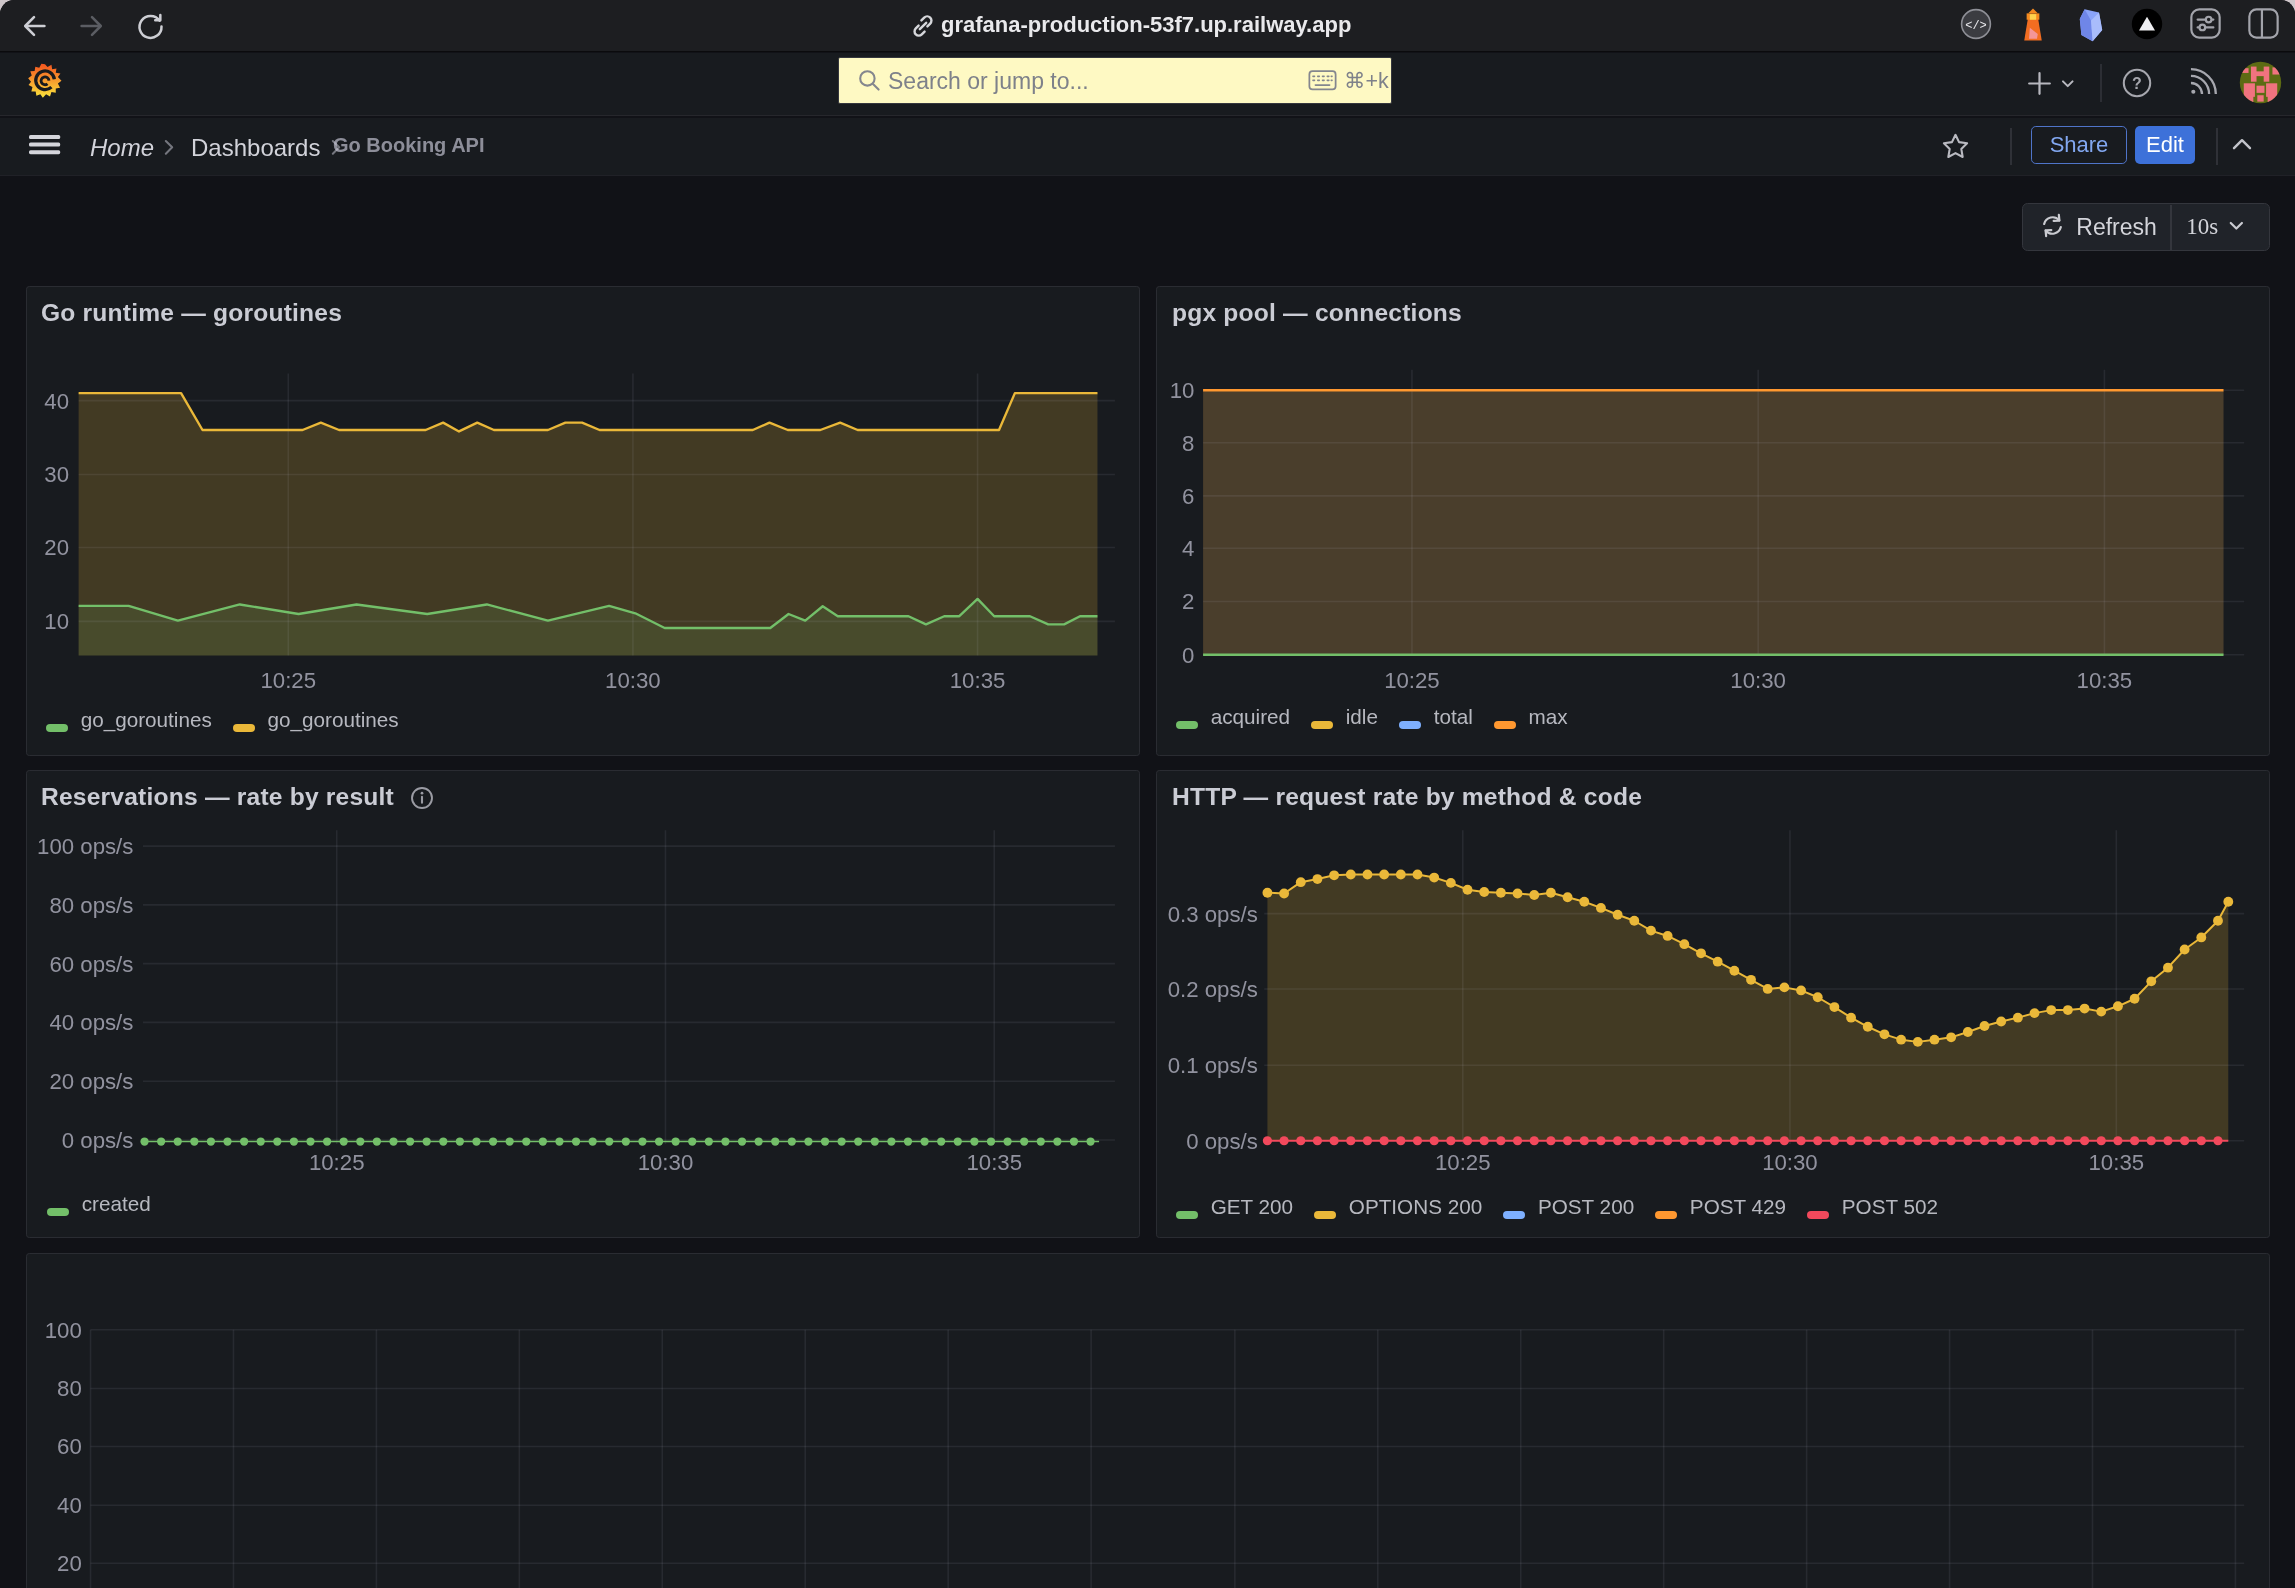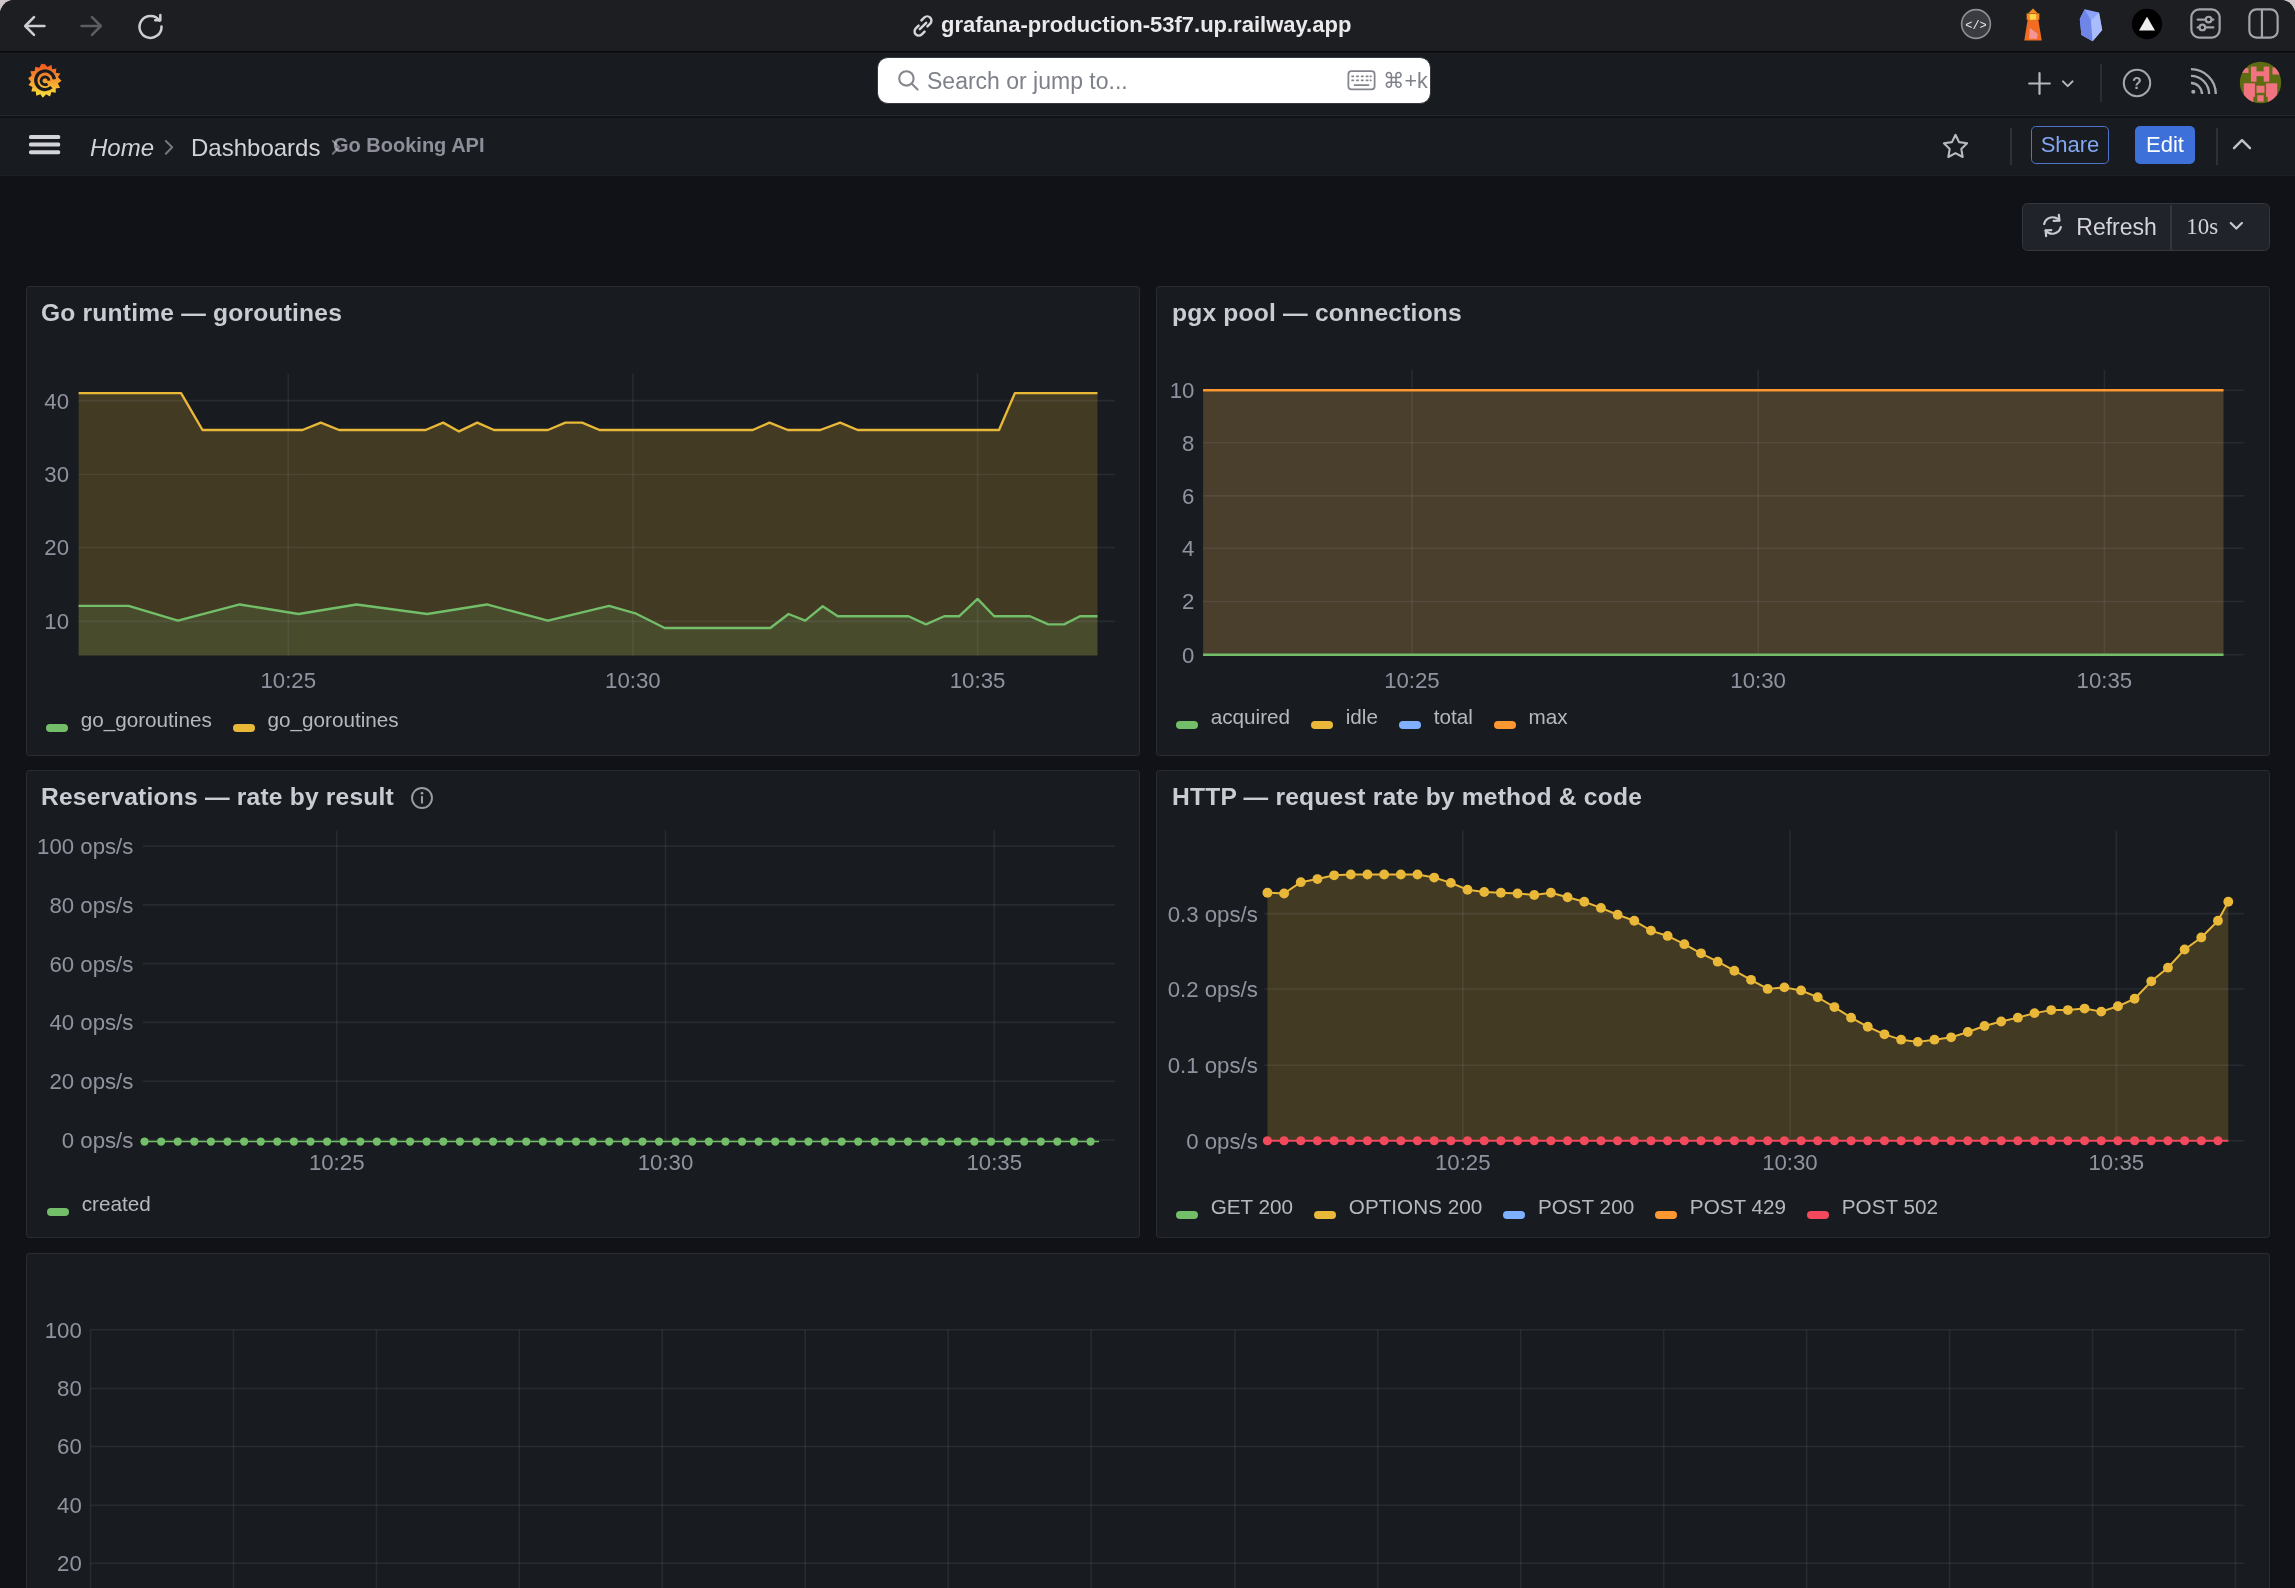--- a/index.html
+++ b/index.html
@@ -1,20 +1,20 @@
 <!DOCTYPE html>
 <html style="font-size:12.7px"><head><meta charset="utf-8"><style>
 * { margin:0; padding:0; box-sizing:border-box; }
 html,body { width:2295px; height:1589px; background:#cfc6ca; font-family:"Liberation Sans",sans-serif; overflow:hidden; }
 #win { position:absolute; inset:0; background:#111217; border-radius:14.3px 14.3px 0 0; overflow:hidden; }
 .abs { position:absolute; }
 #browserbar { position:absolute; left:0; top:0; width:2295px; height:52px; background:#1d1e21; border-bottom:1.6px solid #0b0b0d; }
 #navbar { position:absolute; left:0; top:53px; width:2295px; height:63px; background:#181b1f; border-bottom:1.6px solid #26272c; }
 #crumbbar { position:absolute; left:0; top:118px; width:2295px; height:58px; background:#181b1f; border-bottom:1.6px solid #202127; }
-#searchbox { position:absolute; left:877px; top:57px; width:554px; height:47px; background:#ffffff; border:1.6px solid #35373e; border-radius:11px; }
+#searchbox { position:absolute; left:838px; top:57px; width:554px; height:47px; background:#fef9c3; border:1.6px solid #35373e; border-radius:2px; }
 .panel { position:absolute; background:#181b1f; border:1.6px solid #2a2c32; border-radius:3.2px; }
 .ptitle { position:absolute; font-size:24.6px; font-weight:bold; color:rgba(218,219,228,0.92); letter-spacing:0.2px; }
 .btn { position:absolute; background:#202329; border:1.6px solid #34363d; border-radius:5.6px; display:flex; align-items:center; }
 .legtxt { font-size:20.7px; color:rgba(210,211,220,0.85); }
 .pill { display:inline-block; width:22px; height:8px; border-radius:4px; margin-right:12.7px; vertical-align:middle; }
 .legitem { display:inline-flex; align-items:flex-end; margin-right:17.5px; }
 </style></head><body>
 <div id="win">
 
 <div id="browserbar">
@@ -154,21 +154,21 @@
       </svg></div>
 <div class="abs" style="left:191px;top:134px;font-size:24px;color:#d2d3da;">Dashboards</div>
 <div class="abs" style="left:328px;top:137px;"><svg width="16" height="20.7" viewBox="0 0 20 26">
         <path d="M6 5 L14 13 L6 21" stroke="#74767e" stroke-width="2.6" fill="none" stroke-linecap="round" stroke-linejoin="round"></path>
       </svg></div>
 <div class="abs" style="left:333px;top:134px;font-size:20px;color:rgba(204,204,220,0.65);font-weight:bold;">Go Booking API</div>
 <div class="abs" style="left:1941px;top:132px;"><svg width="29" height="29" viewBox="0 0 36 36">
         <path d="M18 3.5 L22.4 12.6 L32.4 14 L25.2 21 L26.9 31 L18 26.2 L9.1 31 L10.8 21 L3.6 14 L13.6 12.6 Z" fill="none" stroke="#b9bac1" stroke-width="2.6" stroke-linejoin="round"></path>
       </svg></div>
 <div class="abs" style="left:2010px;top:128px;width:1.6px;height:37px;background:#2f3137;"></div>
-<div class="abs" style="left:2031px;top:126px;width:78px;height:38px;border:1.6px solid #4f74c9;border-radius:4.8px;text-align:center;"><span style="font-size:22px;color:#82a7f0;line-height:35px;">Share</span></div>
+<div class="abs" style="left:2031px;top:126px;width:96px;height:38px;border:1.6px solid #4f74c9;border-radius:4.8px;text-align:center;"><span style="font-size:22px;color:#82a7f0;line-height:35px;">Share</span></div>
 <div class="abs" style="left:2135px;top:126px;width:60px;height:38px;background:#3d71d9;border-radius:5px;text-align:center;"><span style="font-size:22px;color:#ffffff;line-height:37px;">Edit</span></div>
 <div class="abs" style="left:2216px;top:128px;width:1.6px;height:37px;background:#2f3137;"></div>
 <div class="abs" style="left:2230px;top:133px;"><svg width="24" height="24" viewBox="0 0 30 30">
         <path d="M5 19 L15 9 L25 19" stroke="#c2c3ca" stroke-width="3" fill="none" stroke-linecap="round" stroke-linejoin="round"></path>
       </svg></div>
 
 <div class="btn" style="left:2022px;top:203px;width:248px;height:48px;">
   <div style="margin-left:16px;"><svg width="27" height="27" viewBox="0 0 34 34">
           <g stroke="#c9cad0" stroke-width="2.8" fill="none" stroke-linecap="round" stroke-linejoin="round">
             <path d="M6.5 15 a11 11 0 0 1 19 -4.5"></path>

